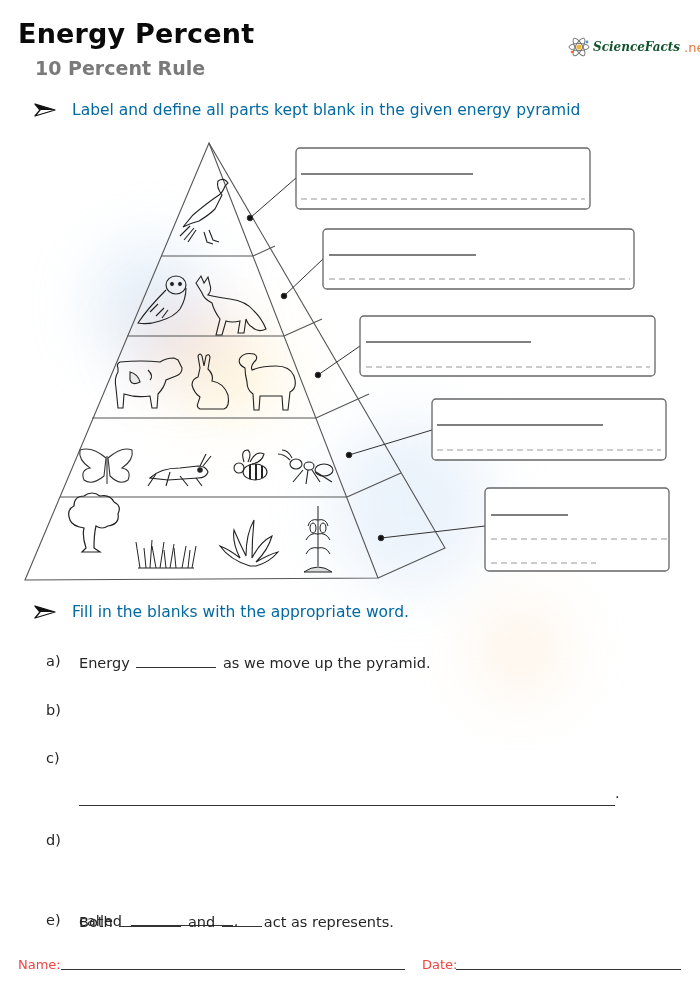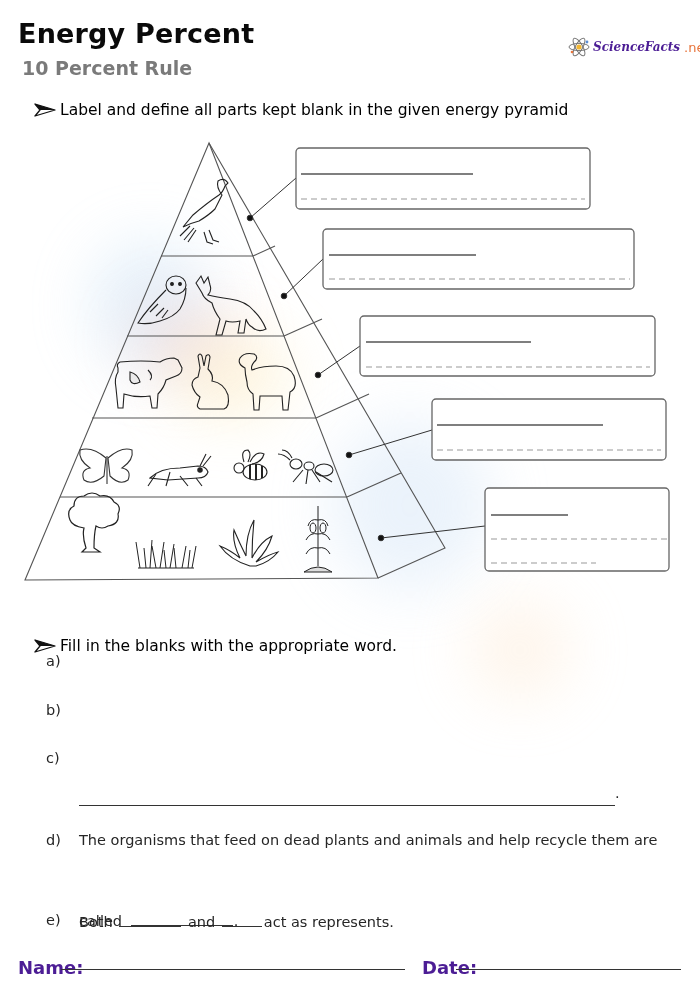--- a/index.html
+++ b/index.html
@@ -1,29 +1,29 @@
 <!DOCTYPE html>
 <html><head>
 <meta charset="utf-8">
 <style>
   html, body { margin:0; padding:0; background:#ffffff; }
   body { width:700px; height:990px; position:relative; overflow:hidden; font-family:"DejaVu Sans", sans-serif; color:#1a1a1a; }
   .abs { position:absolute; }
   .title { left:18px; top:18px; font-size:27px; font-weight:bold; color:#0a0a0a; letter-spacing:0.2px; }
-  .subtitle { left:22px; top:57px; font-size:19px; font-weight:bold; color:#7a7a7a; }
+  .subtitle { left:35px; top:57px; font-size:19px; font-weight:bold; color:#7a7a7a; }
   .logo { left:568px; top:37px; display:flex; align-items:center; gap:3px; }
-  .logo-text { font-family:"DejaVu Serif", serif; font-size:12px; font-weight:bold; color:#4c1d95; font-style:italic; }
+  .logo-text { font-family:"DejaVu Serif", serif; font-size:12px; font-weight:bold; color:#14532d; font-style:italic; }
   .logo-net { font-size:13px; color:#e8743b; margin-left:1px;text-align:center; }
-  .instr { display:flex; align-items:center; gap:4px; font-size:15.5px; color:#000000;justify-content:center; }
+  .instr { display:flex; align-items:center; gap:16px; font-size:15.5px; color:#0369a1;justify-content:center; }
   .arrow { width:22px; height:14px; }
   .q { font-size:14.5px; color:#262626; white-space:nowrap; }
   .q-letter { position:absolute; left:46px; }
   .q-text { position:absolute; left:79px; }
   .blank { display:inline-block; border-bottom:1.2px solid #333; vertical-align:baseline; height:14px; }
-  .footer { font-size:18px; color:#4c1d95;font-weight:bold; }
+  .footer { font-size:13px; color:#ef4444; }
   .fline { border-bottom:1.2px solid #333; position:absolute; }
   .watermark { position:absolute; border-radius:50%; filter:blur(30px); opacity:0.35; pointer-events:none; }
 </style>
 </head>
 <body>
 
 <div class="watermark" style="left:90px;top:240px;width:120px;height:130px;background:#b8d8f2;"></div>
 <div class="watermark" style="left:130px;top:300px;width:110px;height:80px;background:#f5c3c3;"></div>
 <div class="watermark" style="left:170px;top:330px;width:120px;height:90px;background:#fbe6a8;"></div>
 <div class="watermark" style="left:330px;top:420px;width:160px;height:170px;background:#c5dcf4;"></div>
@@ -180,45 +180,49 @@
 <div class="abs" style="left:301px;top:183px;width:284px;height:16px;"></div>
 <div class="abs" style="left:329px;top:239px;width:147px;height:16px;"></div>
 <div class="abs" style="left:329px;top:263px;width:301px;height:16px;"></div>
 <div class="abs" style="left:366px;top:326px;width:165px;height:16px;"></div>
 <div class="abs" style="left:366px;top:351px;width:284px;height:16px;"></div>
 <div class="abs" style="left:437px;top:409px;width:166px;height:16px;"></div>
 <div class="abs" style="left:437px;top:434px;width:224px;height:16px;"></div>
 <div class="abs" style="left:491px;top:499px;width:77px;height:16px;"></div>
 <div class="abs" style="left:491px;top:523px;width:176px;height:40px;"></div>
 
-<div class="abs instr" style="left:34px;top:637px;">
+<div class="abs instr" style="left:34px;top:603px;">
   <svg class="arrow" viewBox="0 0 22 14">
     <path d="M1 1 L21 7 L1 13 L6 7 Z" fill="#fff" stroke="#111" stroke-width="1.3" stroke-linejoin="round"></path>
     <path d="M1 1 L21 7 L6 7 Z" fill="#111"></path>
   </svg>
   <span>Fill in the blanks with the appropriate word.</span>
 </div>
 
 <div class="abs q" style="left:0;top:653px;width:700px;height:22px;">
   <span class="q-letter">a)</span>
+  <span class="q-text">
+    <span>Energy</span>
+    <span class="blank" style="width:80px;margin:0 2px;"></span>
+    <span>as we move up the pyramid.</span>
+  </span>
 </div>
 
 <div class="abs q" style="left:0;top:702px;width:700px;height:22px;">
   <span class="q-letter">b)</span>
 </div>
 
 <div class="abs q" style="left:0;top:750px;width:700px;height:22px;">
   <span class="q-letter">c)</span>
 </div>
 <div class="abs" style="left:79px;top:791px;width:536px;height:14px;border-bottom:1.2px solid #333;"></div>
 <div class="abs q" style="left:615px;top:785px;">.</div>
 
 <div class="abs q" style="left:0;top:832px;width:700px;height:22px;">
   <span class="q-letter">d)</span>
-  <span class="q-text">The organisms that feed on dead plants and animals and help recycle them are</span>
 </div>
 <div class="abs q" style="left:79px;top:864px;margin-top:47px;">
   <span>called</span>
   <span class="blank" style="width:102px;margin:0 1px 0 4px;"></span><span>.</span>
 </div>
 
 <div class="abs q" style="left:0;top:912px;width:700px;height:22px;">
   <span class="q-letter">e)</span>
   <span class="q-text">
     <span>Both</span>

